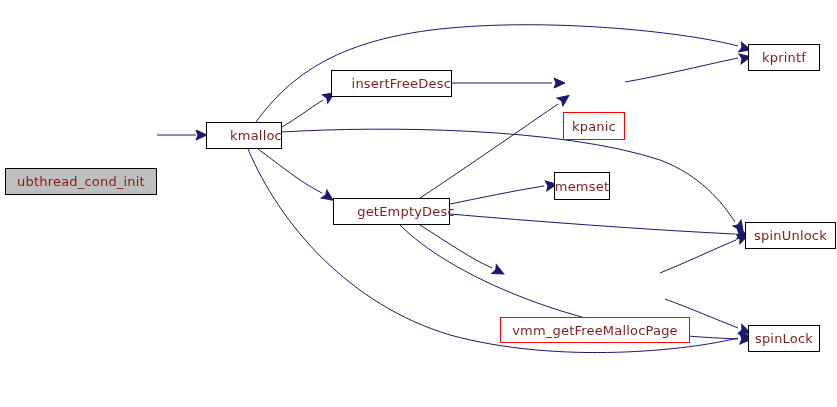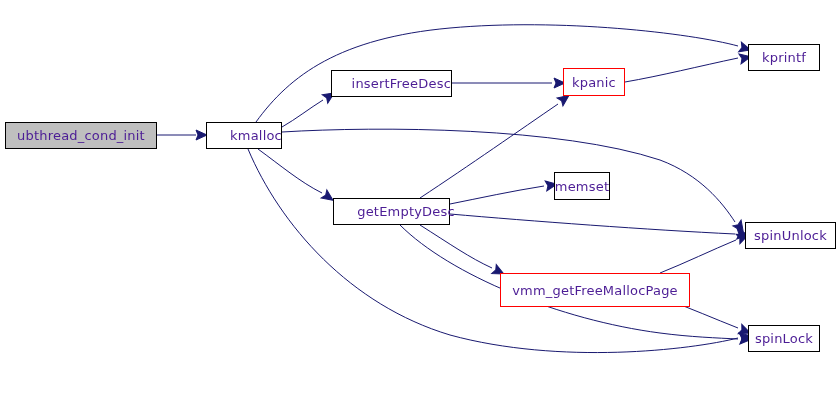--- a/index.html
+++ b/index.html
@@ -26,32 +26,34 @@
     height: 407px;
   }
   .node {
     position: absolute;
     box-sizing: border-box;
     display: flex;
     align-items: center;
     justify-content: center;
     border: 1px solid #000000;
     background: #ffffff;
-    color: #4c1d95;
+    color: #7f1d1d;
     font-size: 13px;
     font-family: "DejaVu Sans", sans-serif;
     white-space: nowrap;
     letter-spacing: 0.2px;
   }
   .node.current {
     background: #bfbfbf;
     border-color: #000000;
+    margin-top: 46px;
   }
   .node.highlight {
     border-color: #ff0000;
+    margin-top: 44px;
   }
   .edge-path {
     fill: none;
     stroke: #191970;
     stroke-width: 1;
   }
   .arrow-head {
     fill: #191970;
     stroke: #191970;
     stroke-width: 1;
@@ -108,21 +110,21 @@
       </div>
       <div class="node" style="left: 748px; top: 44px; width: 72px; height: 27px;">
         <span>kprintf</span>
       </div>
       <div class="node" style="left: 333px; top: 198px; width: 117px; height: 27px; padding-left: 29px;">
         <span>getEmptyDesc</span>
       </div>
       <div class="node" style="left: 554px; top: 172px; width: 56px; height: 28px;">
         <span>memset</span>
       </div>
-      <div class="node highlight" style="left: 500px; top: 273px; width: 190px; height: 34px;">
+      <div class="node highlight" style="left: 500px; top: 273px; width: 190px; height: 26px;">
         <span>vmm_getFreeMallocPage</span>
       </div>
       <div class="node" style="left: 745px; top: 222px; width: 91px; height: 27px;">
         <span>spinUnlock</span>
       </div>
       <div class="node" style="left: 748px; top: 325px; width: 72px; height: 27px;">
         <span>spinLock</span>
       </div>
     </div>
 </div>

